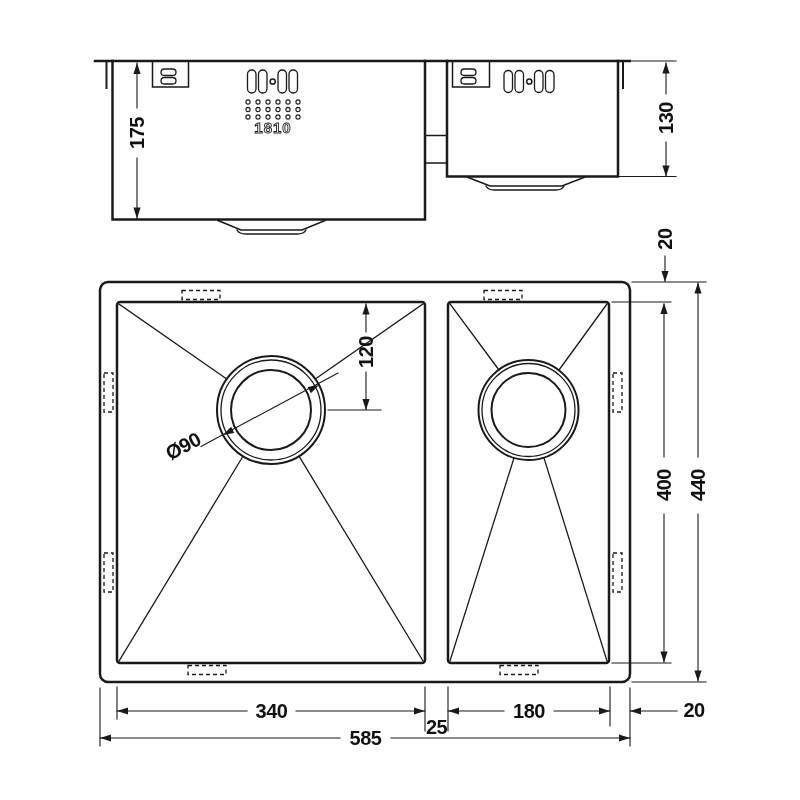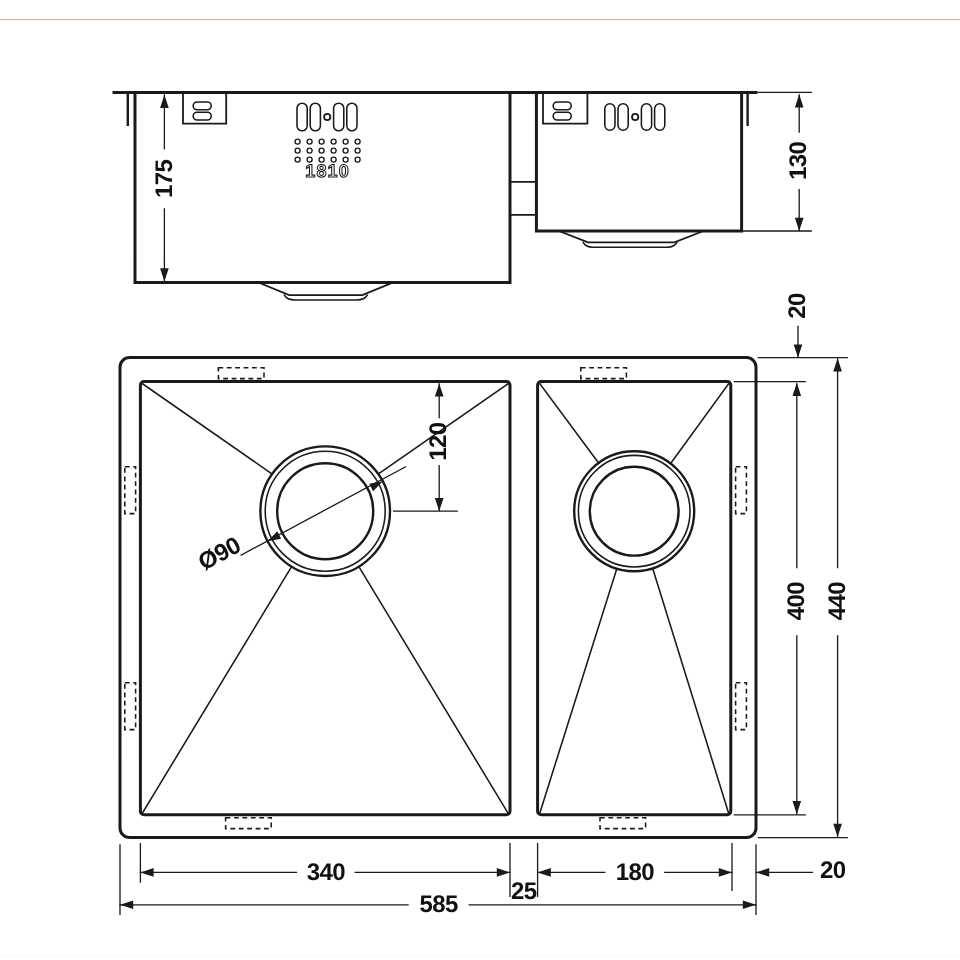--- a/index.html
+++ b/index.html
@@ -1,16 +1,16 @@
 <!DOCTYPE html>
 <html><head>
 <meta charset="utf-8">
 <style>
   html,body{margin:0;padding:0;background:#fff;}
-  .page{width:800px;height:780px;position:relative;background:#c2410c;overflow:hidden;margin-top:16px;}
+  .page{width:800px;height:780px;position:relative;background:#c2410c;overflow:hidden;}
   svg{display:block;}
   .ln{stroke:#1a1a1a;fill:none;stroke-linecap:square;}
   .w25{stroke-width:2.5px;}
   .w2{stroke-width:2px;}
   .w15{stroke-width:1.5px;}
   .w13{stroke-width:1.3px;}
   .w1{stroke-width:1.1px;}
   .ar{fill:#1a1a1a;stroke:none;}
   .clip{stroke:#1a1a1a;fill:none;stroke-width:1.3px;stroke-dasharray:4 3;}
   .dim{font-family:"Liberation Sans",sans-serif;font-size:20px;font-weight:bold;fill:#111;letter-spacing:-0.5px;}

